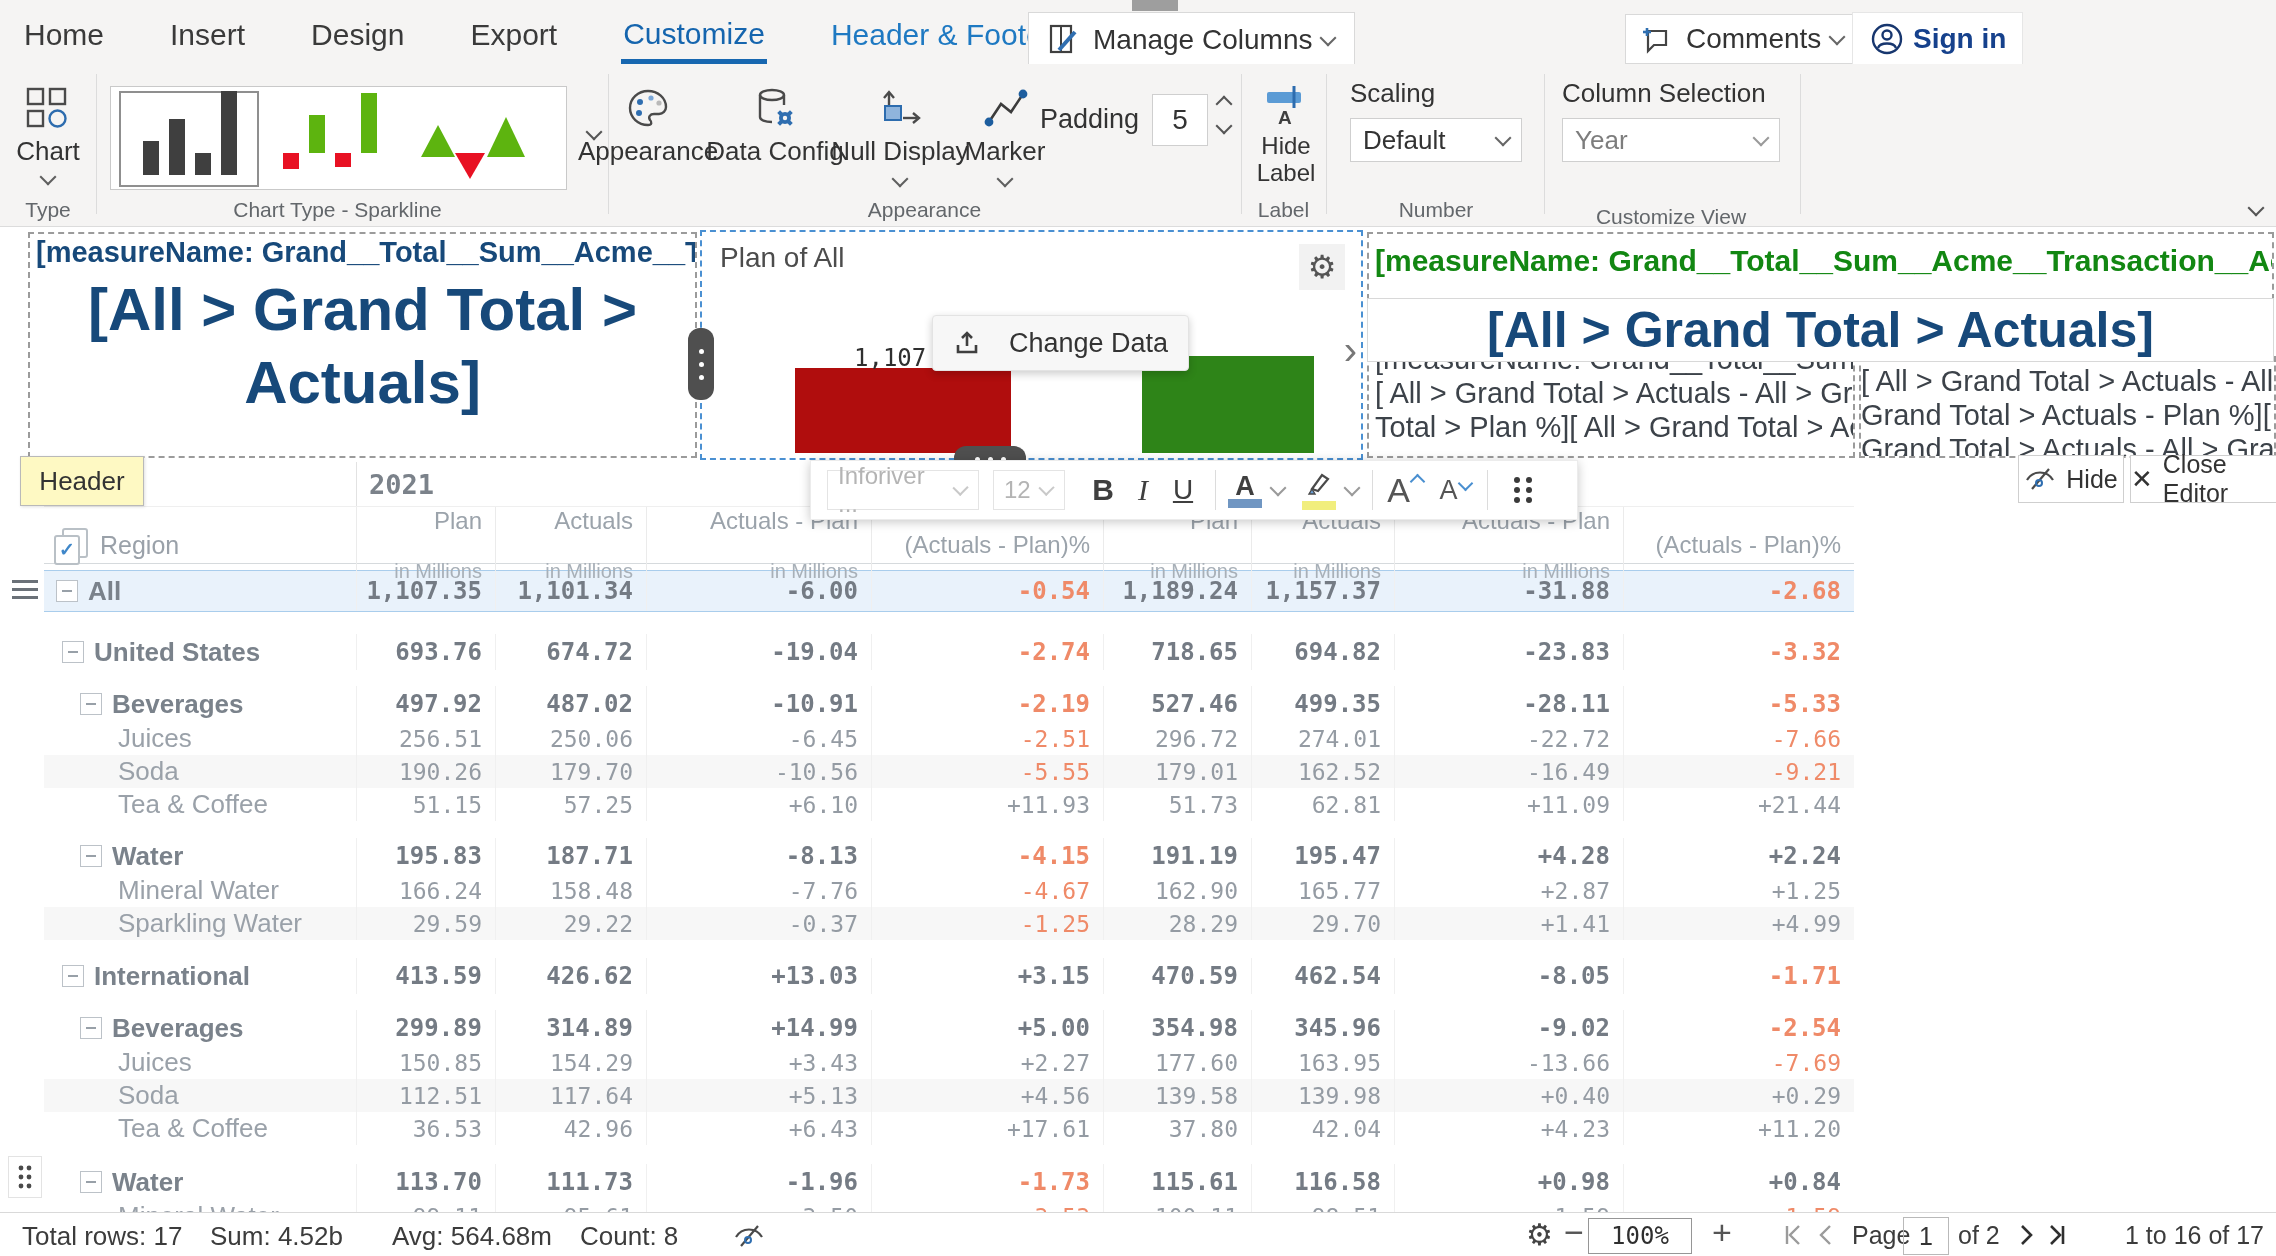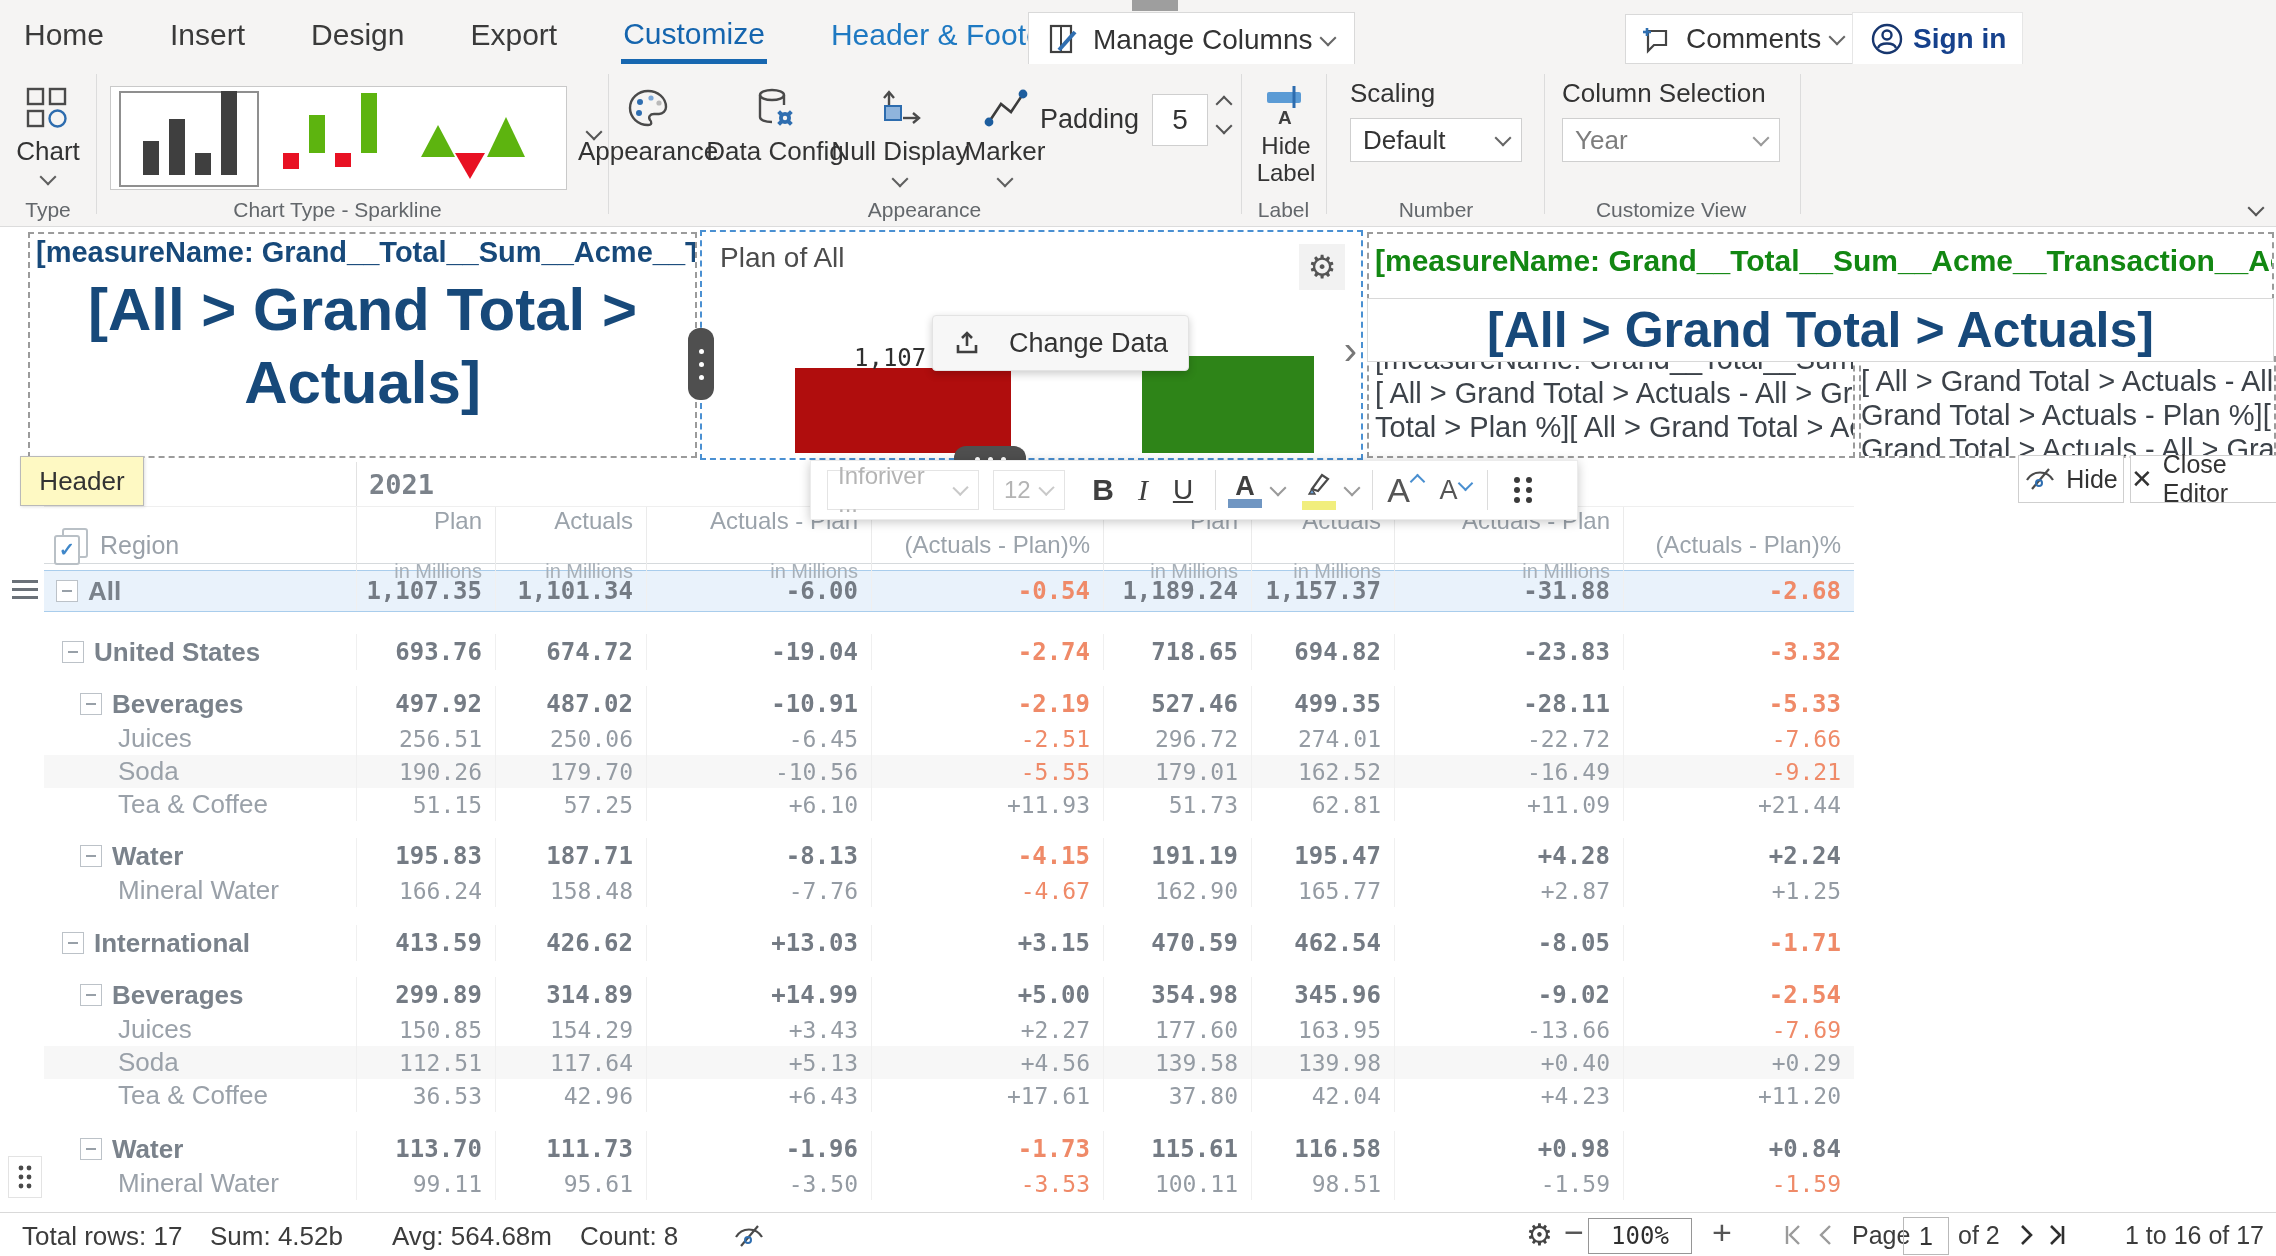--- a/index.html
+++ b/index.html
@@ -237,21 +237,21 @@
       <span>Default</span>
       <span class="cdown" style="margin:0 0 4px 6px;"></span>
     </div>
     <div class="grouplabel" style="left:1350px;width:172px;">Number</div>
 
     <span class="rlabel" style="position:absolute;left:1562px;top:14px;">Column Selection</span>
     <div class="ddbox" style="left:1562px;top:54px;width:218px;height:44px;color:#7d7d7d;">
       <span>Year</span>
       <span class="cdown" style="margin:0 0 4px 6px;border-color:#9a9a9a;"></span>
     </div>
-    <div class="grouplabel" style="left:1562px;width:218px;">Customize View</div>
+    <div class="grouplabel" style="left:1562px;width:218px;margin-top:7px;">Customize View</div>
 
     <span class="cdown" style="position:absolute;left:2240px;top:138px;border-color:#555;"></span>
   </div>
 
   <div class="dashedcell" style="left:28px;top:232px;width:669px;height:226px;">
     <div class="measure-left">[measureName: Grand__Total__Sum__Acme__Tra</div>
     <div class="bigtitle" style="padding:0 40px;">[All &gt; Grand Total &gt; Actuals]</div>
   </div>
 
   <div class="card">
@@ -527,20 +527,33 @@
           </div>
           <div class="vcell">166.24</div>
           <div class="vcell">158.48</div>
           <div class="vcell">-7.76</div>
           <div class="vcell neg">-4.67</div>
           <div class="vcell">162.90</div>
           <div class="vcell">165.77</div>
           <div class="vcell">+2.87</div>
           <div class="vcell">+1.25</div>
         </div>
+        <div class="trow shade" style="height: 33px;">
+          <div class="lcell" style="padding-left: 74px;">
+            <span>Sparkling Water</span>
+          </div>
+          <div class="vcell">29.59</div>
+          <div class="vcell">29.22</div>
+          <div class="vcell">-0.37</div>
+          <div class="vcell neg">-1.25</div>
+          <div class="vcell">28.29</div>
+          <div class="vcell">29.70</div>
+          <div class="vcell">+1.41</div>
+          <div class="vcell">+4.99</div>
+        </div>
         <div class="trow bold" style="height: 36px; margin-top: 18px;">
           <div class="lcell" style="padding-left: 18px;">
             <span class="expicon">
               <i></i>
             </span>
             <span>International</span>
           </div>
           <div class="vcell">413.59</div>
           <div class="vcell">426.62</div>
           <div class="vcell">+13.03</div>

